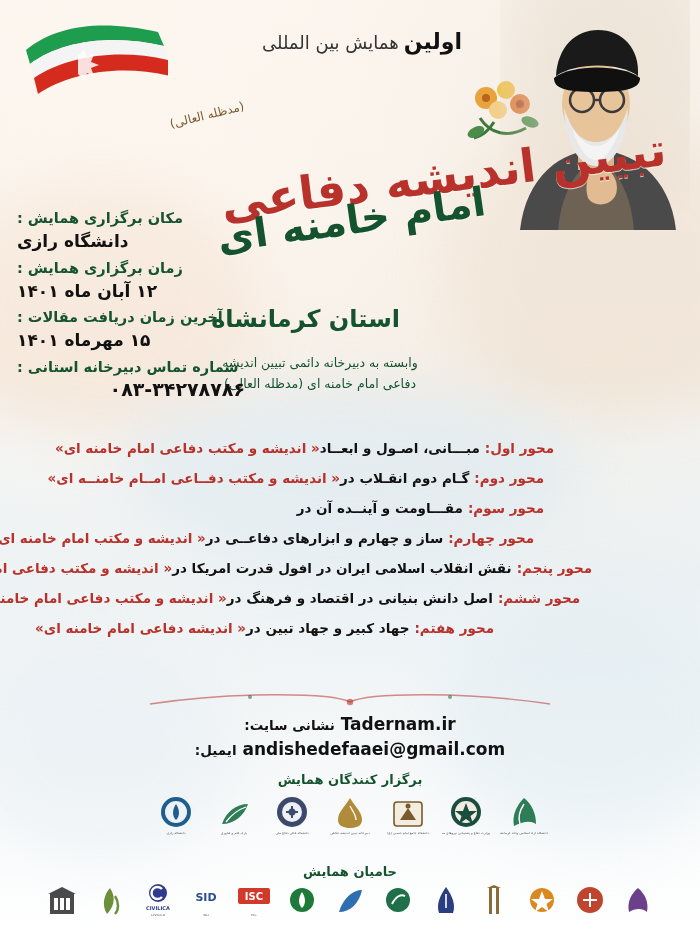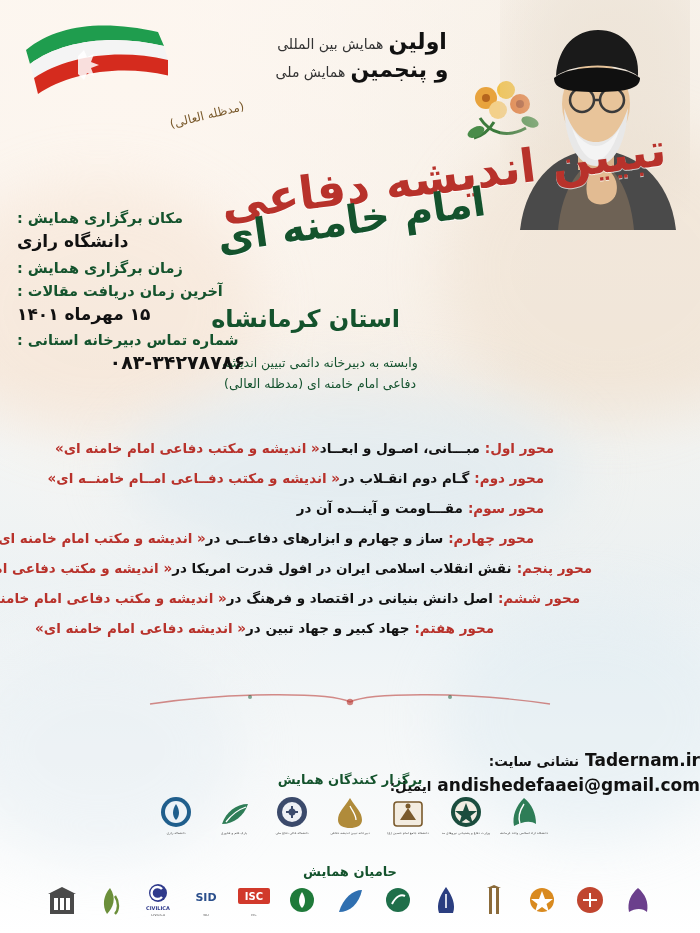--- a/index.html
+++ b/index.html
@@ -82,21 +82,21 @@
   .hdr .line {
     white-space: nowrap;
     line-height: 1.25;
   }
   .hdr .big {
     font-size: 22px;
     font-weight: bold;
     color: #111;
   }
   .hdr .small {
-    font-size: 14px;
+    font-size: 18px;
     color: #333;
   }
 
   
   .title-art {
     position: absolute;
     left: 0;
     right: 0;
     top: 96px;
     height: 160px;
@@ -246,23 +246,22 @@
     top: 690px;
     height: 24px;
     pointer-events: none;
   }
 
   
   .contact {
     position: absolute;
     left: 0; right: 0;
     top: 712px;
-    text-align: right;
-    direction: rtl;
-    margin-top: 36px;
+    text-align: center;
+    direction: rtl;
   }
   .contact .line {
     font-size: 17px;
     font-weight: bold;
     color: #111;
     line-height: 1.45;
   }
   .contact .lbl {
     color: #111;
     font-size: 13.5px;
@@ -377,24 +376,20 @@
 
       <path d="M96 166 C88 172, 84 186, 88 198 C94 208, 112 206, 116 194 C120 180, 110 166, 96 166 Z" fill="#e2bb92"></path>
     </svg>
   </div>
 
   <div class="hdr">
     <div class="line">
       <span class="big">اولین</span>
       <span class="small">همایش بین المللی</span>
     </div>
-    <div class="line">
-      <span class="big">و پنجمین</span>
-      <span class="small">همایش ملی</span>
-    </div>
   </div>
 
   <div class="title-art">
     <div class="t-main">تبیین اندیشه دفاعی</div>
     <div class="t-sub">امام خامنه ای</div>
     <div class="t-hint">(مدظله العالی)</div>
   </div>
 
   <div class="province">استان کرمانشاه</div>
 
@@ -403,20 +398,21 @@
     <div>دفاعی امام خامنه ای (مدظله العالی)</div>
   </div>
 
   <div class="info">
     <div class="row">
       <div class="lbl">مکان برگزاری همایش :</div>
       <div class="val">دانشگاه رازی</div>
     </div>
     <div class="row">
       <div class="lbl">زمان برگزاری همایش :</div>
+      <div class="val">۱۲ آبان ماه ۱۴۰۱</div>
     </div>
     <div class="row">
       <div class="lbl">آخرین زمان دریافت مقالات :</div>
       <div class="val">۱۵ مهرماه ۱۴۰۱</div>
     </div>
     <div class="row">
       <div class="lbl">شماره تماس دبیرخانه استانی :</div>
       <div class="phone">۰۸۳-۳۴۲۷۸۷۸۶</div>
     </div>
   </div>

